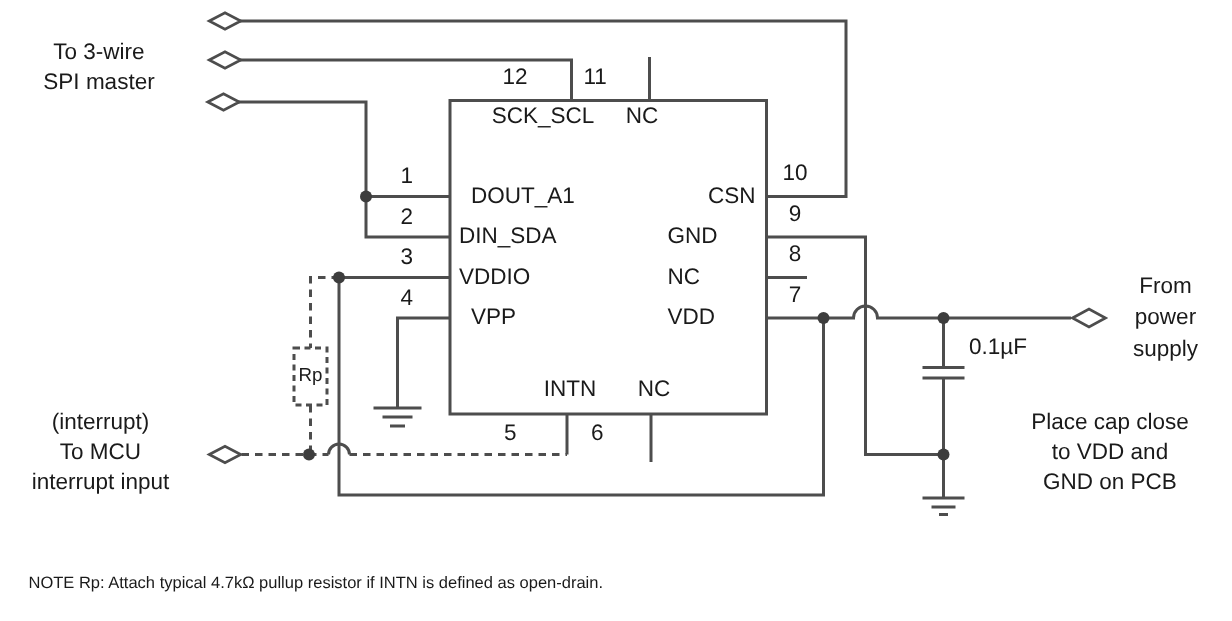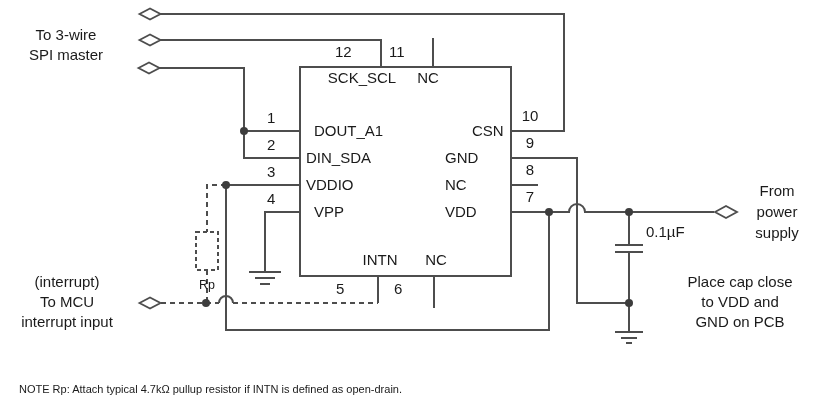--- a/index.html
+++ b/index.html
@@ -7,21 +7,21 @@
     position:relative;width:821px;height:414px;background:#ffffff;
     font-family:"Liberation Sans", sans-serif;color:#1a1a1a;overflow:hidden;padding-left:28px;
   }
   .lbl{position:absolute;font-size:15px;line-height:20px;white-space:nowrap;}
   .ctr{text-align:center;}
   .rgt{text-align:left;}
   .pin-num{position:absolute;font-size:15px;line-height:16px;}
   .pin-name{position:absolute;font-size:15px;line-height:18px;}
   svg{position:absolute;left:0;top:0;}
   .note{position:absolute;font-size:11px;}
-  .rp{position:absolute;font-size:12.5px;line-height:13px;text-align:center;margin-top:35px;}
+  .rp{position:absolute;font-size:12.5px;line-height:13px;text-align:center;}
 </style>
 </head>
 <body>
 
 <div id="stage">
 
   <svg width="821" height="414" viewBox="0 0 821 414">
 
     <g stroke="#4d4d4d" stroke-width="2" fill="none">
       <rect x="300" y="67" width="211" height="209"></rect>

